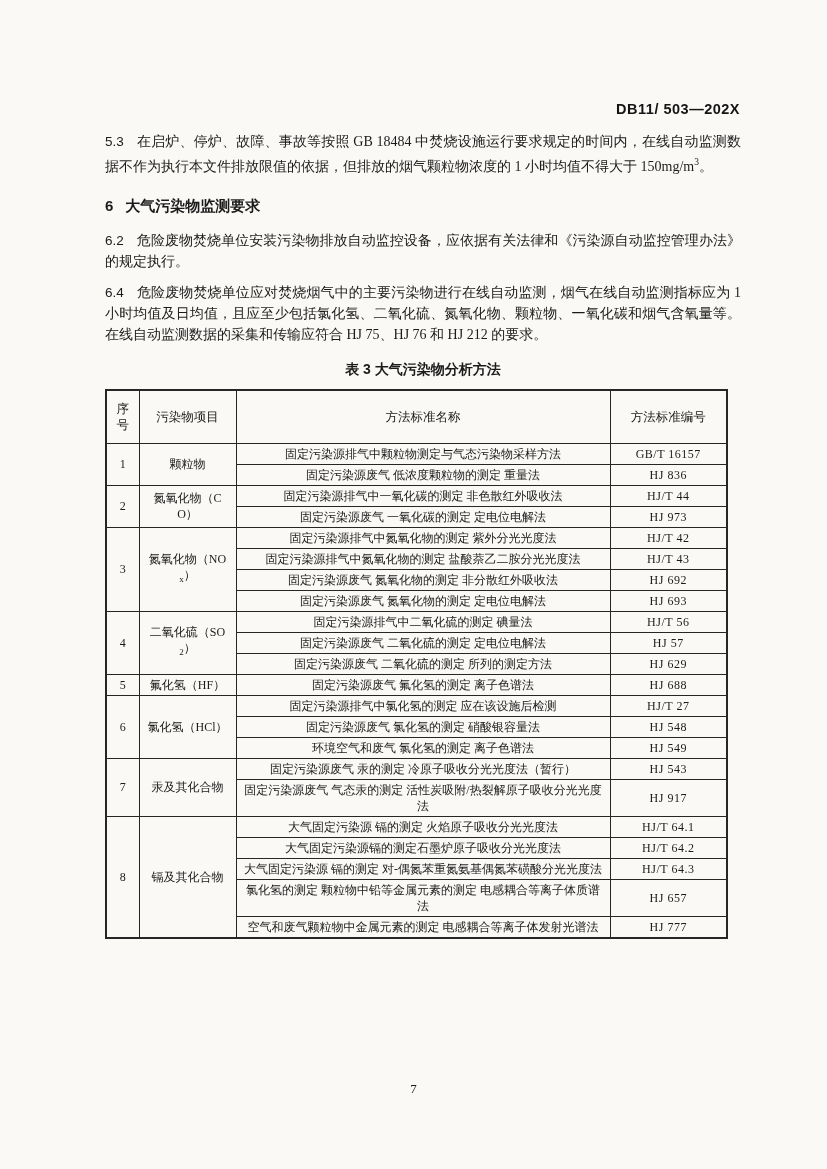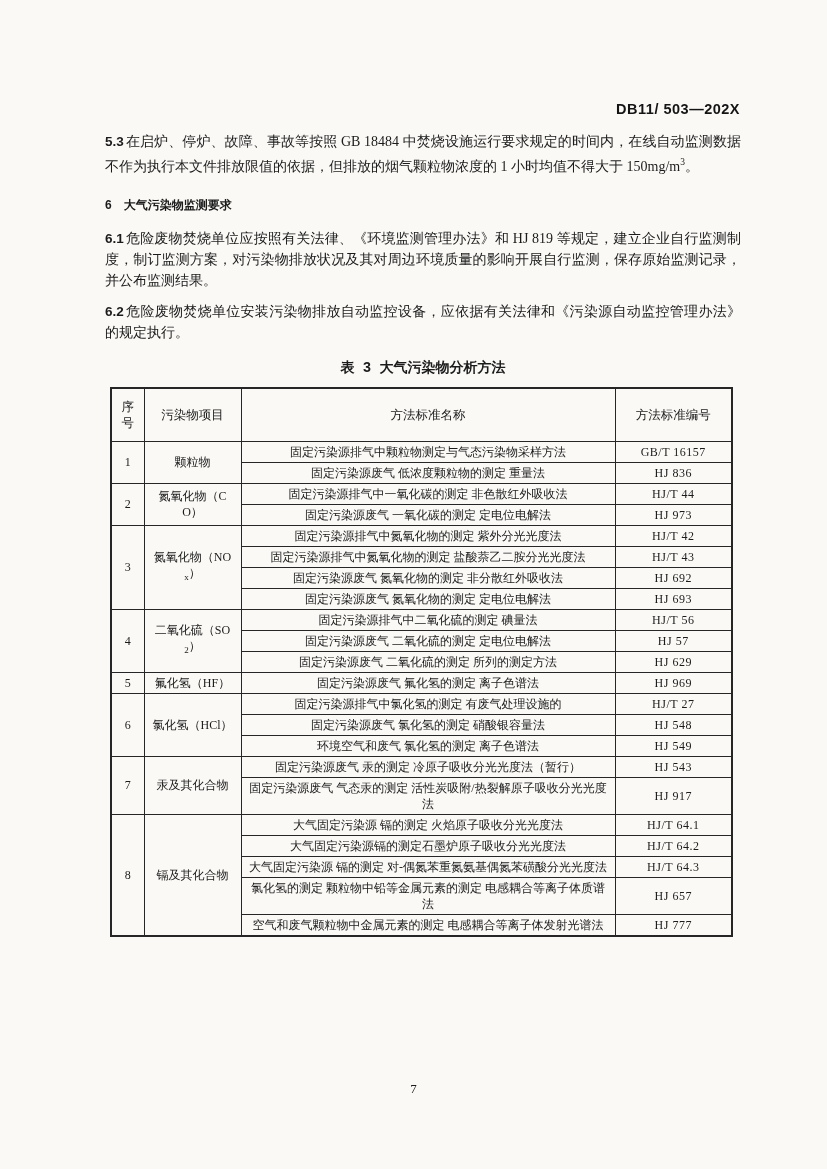--- a/index.html
+++ b/index.html
@@ -24,39 +24,38 @@
   .content {
     position:absolute; left:105px; top:131px; width:636px;
   }
   p.clause {
     margin:0 0 10px 0;
     font-size:14px; line-height:21px;
     text-align:justify;
   }
   .cnum {
     font-family:"Liberation Sans","DejaVu Sans",sans-serif;
-    font-weight:700; font-size:13.5px;
-    margin-right:2px;
+    font-weight:400; font-size:13.5px;
+    margin-right:13px;
     white-space:nowrap;
   }
   .section-heading {
     font-family:"Liberation Sans","DejaVu Sans",sans-serif;
-    font-weight:700; font-size:12px;
+    font-weight:700; font-size:15px;
     margin:20px 0 14px 0;
   }
   .section-heading .hnum { margin-right:12px; }
   .table-caption {
-    font-family:Liberation Mono, monospace;
+    font-family:Liberation Sans, sans-serif;
     font-weight:700; font-size:14px;
     text-align:center;
     margin:16px 0 10px 0;
   }
   table.methods {
     border-collapse:collapse;
-    margin-left:5px;
     table-layout:fixed;
     width:621px;
     border:2px solid #262626;
     font-size:12px;
   }
   table.methods th, table.methods td {
     border:1px solid #262626;
     text-align:center;
     vertical-align:middle;
     padding:2px 5px;
@@ -85,22 +84,22 @@
 
   <div class="doc-number">DB11/ 503—202X</div>
 
   <div class="content">
 
     <p class="clause"><span class="cnum">5.3</span><span>在启炉、停炉、故障、事故等按照 GB 18484 中焚烧设施运行要求规定的时间内，在线自动监测数据不作为执行本文件排放限值的依据，但排放的烟气颗粒物浓度的 1 小时均值不得大于 150mg/m</span><sup class="unit-sup">3</sup><span>。</span></p>
 
     <div class="section-heading"><span class="hnum">6</span><span>大气污染物监测要求</span></div>
 
     <div>
-        <p class="clause"><span class="cnum">6.1</span><span>危险废物焚烧单位应按照有关法律、《环境监测管理办法》和 HJ 819 等规定，建立企业自行监测制度，制订监测方案，对污染物排放状况及其对周边环境质量的影响开展自行监测，保存原始监测记录，并公布监测结果。</span></p>
         <p class="clause"><span class="cnum">6.2</span><span>危险废物焚烧单位安装污染物排放自动监控设备，应依据有关法律和《污染源自动监控管理办法》的规定执行。</span></p>
+        <p class="clause"><span class="cnum">6.4</span><span>危险废物焚烧单位应对焚烧烟气中的主要污染物进行在线自动监测，烟气在线自动监测指标应为 1 小时均值及日均值，且应至少包括氯化氢、二氧化硫、氮氧化物、颗粒物、一氧化碳和烟气含氧量等。在线自动监测数据的采集和传输应符合 HJ 75、HJ 76 和 HJ 212 的要求。</span></p>
       </div>
 
     <div class="table-caption">表 3  大气污染物分析方法</div>
 
     <table class="methods">
       <colgroup>
         <col class="col-no">
           <col class="col-pollutant">
           <col class="col-method">
           <col class="col-code">
@@ -163,26 +162,26 @@
             <td class="code-cell">HJ 57</td>
           </tr>
           <tr>
             <td>固定污染源废气 二氧化硫的测定 所列的测定方法</td>
             <td class="code-cell">HJ 629</td>
           </tr>
           <tr>
             <td rowspan="1">5</td>
             <td rowspan="1"><span>氟化氢（HF）</span></td>
             <td>固定污染源废气 氟化氢的测定 离子色谱法</td>
-            <td class="code-cell">HJ 969</td>
+            <td class="code-cell">HJ 688</td>
           </tr>
           <tr>
             <td rowspan="3">6</td>
             <td rowspan="3"><span>氯化氢（HCl）</span></td>
-            <td>固定污染源排气中氯化氢的测定 有废气处理设施的</td>
+            <td>固定污染源排气中氯化氢的测定 应在该设施后检测</td>
             <td class="code-cell">HJ/T 27</td>
           </tr>
           <tr>
             <td>固定污染源废气 氯化氢的测定 硝酸银容量法</td>
             <td class="code-cell">HJ 548</td>
           </tr>
           <tr>
             <td>环境空气和废气 氯化氢的测定 离子色谱法</td>
             <td class="code-cell">HJ 549</td>
           </tr>

